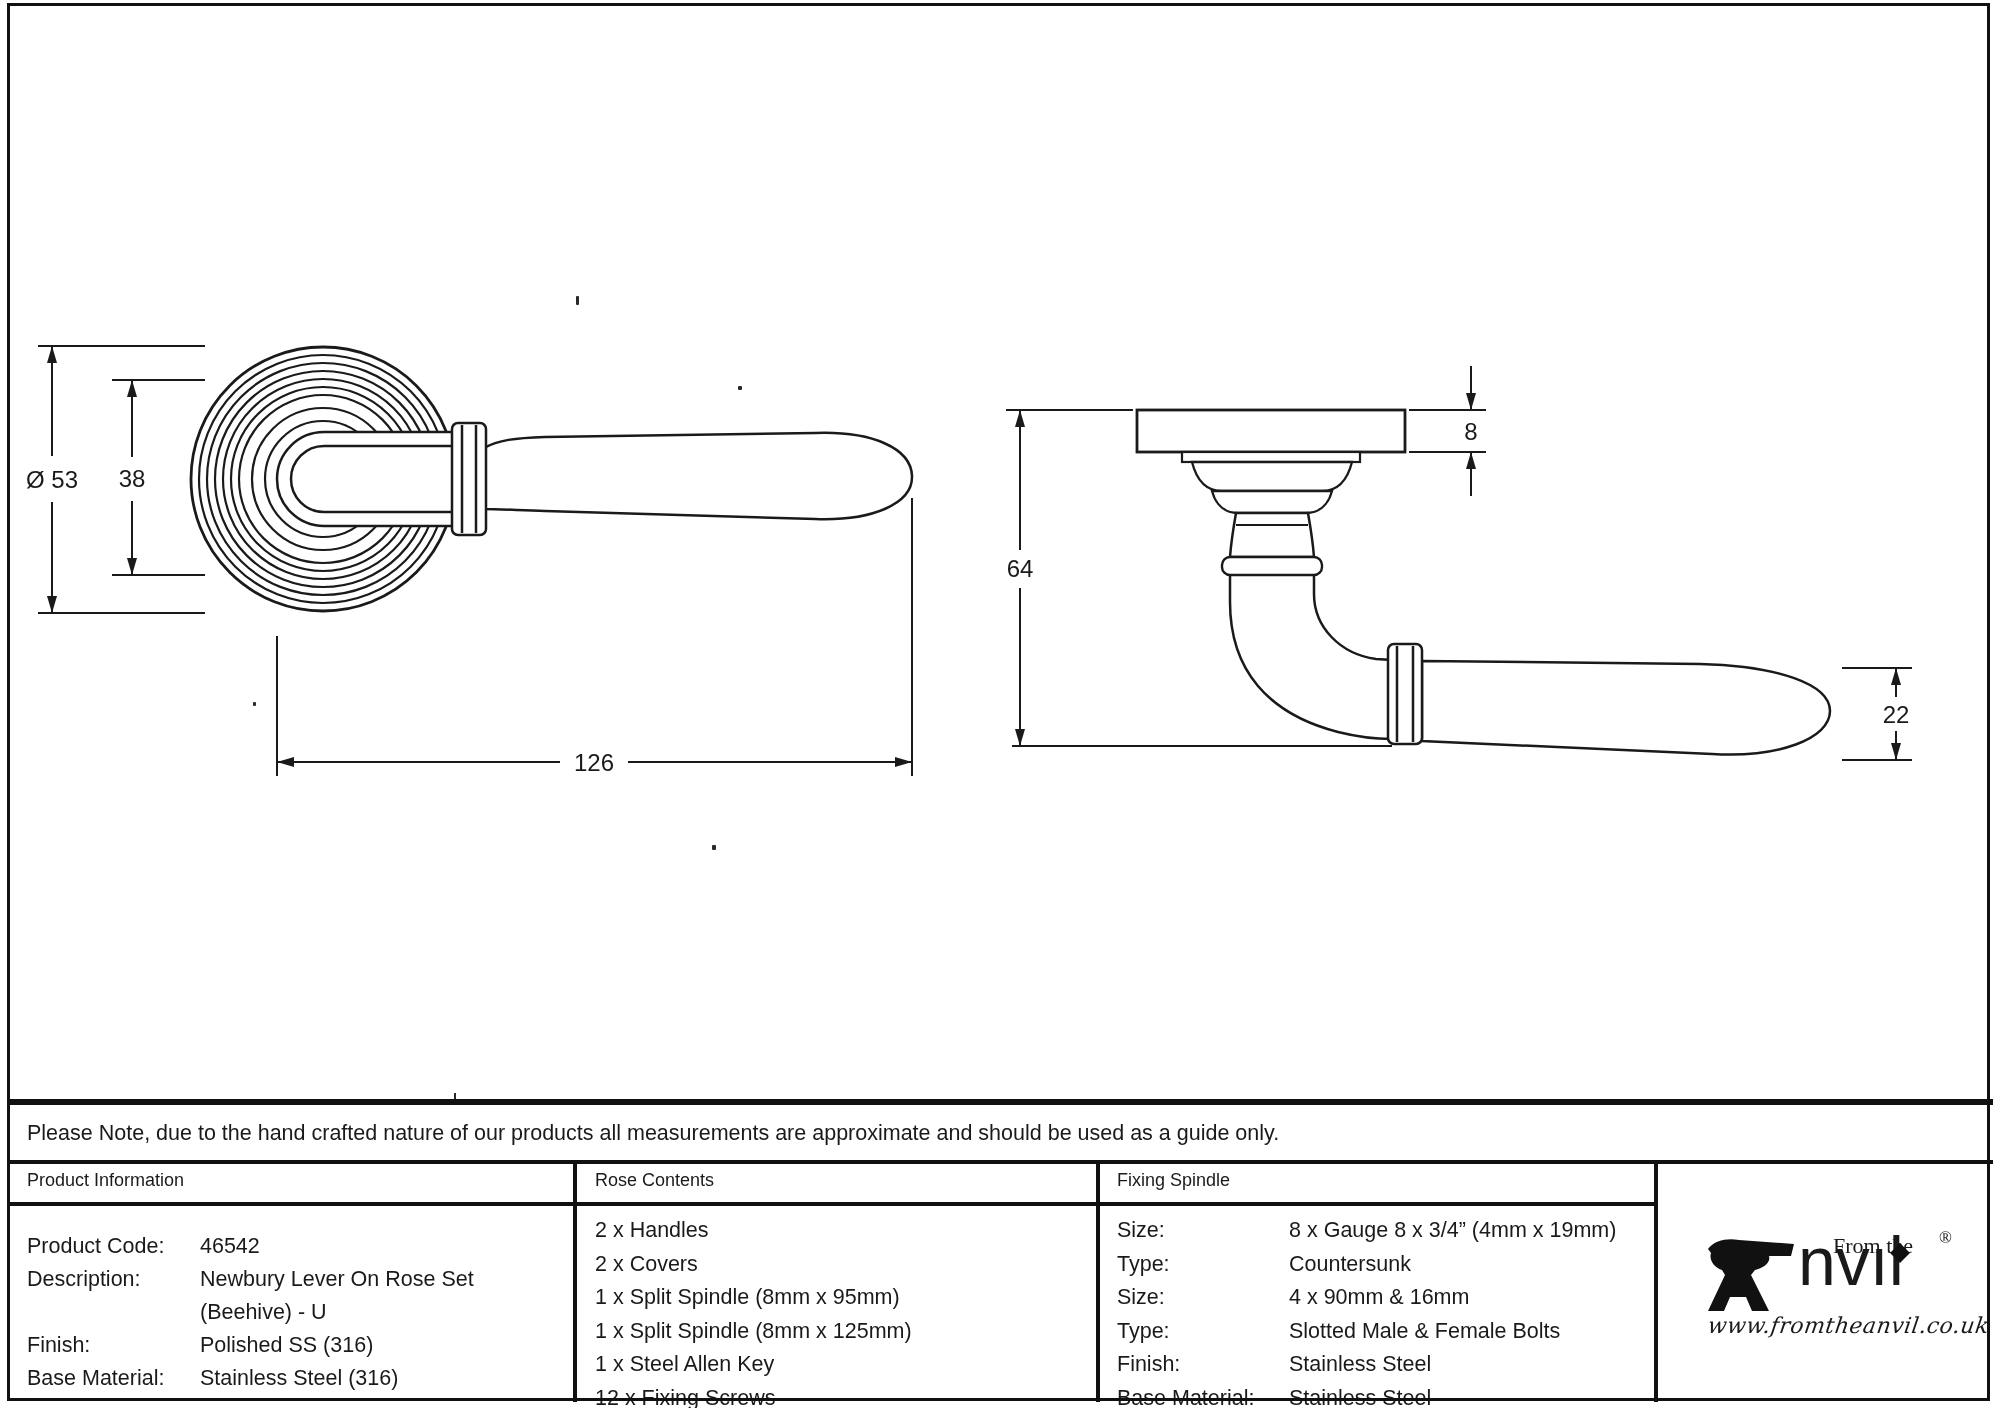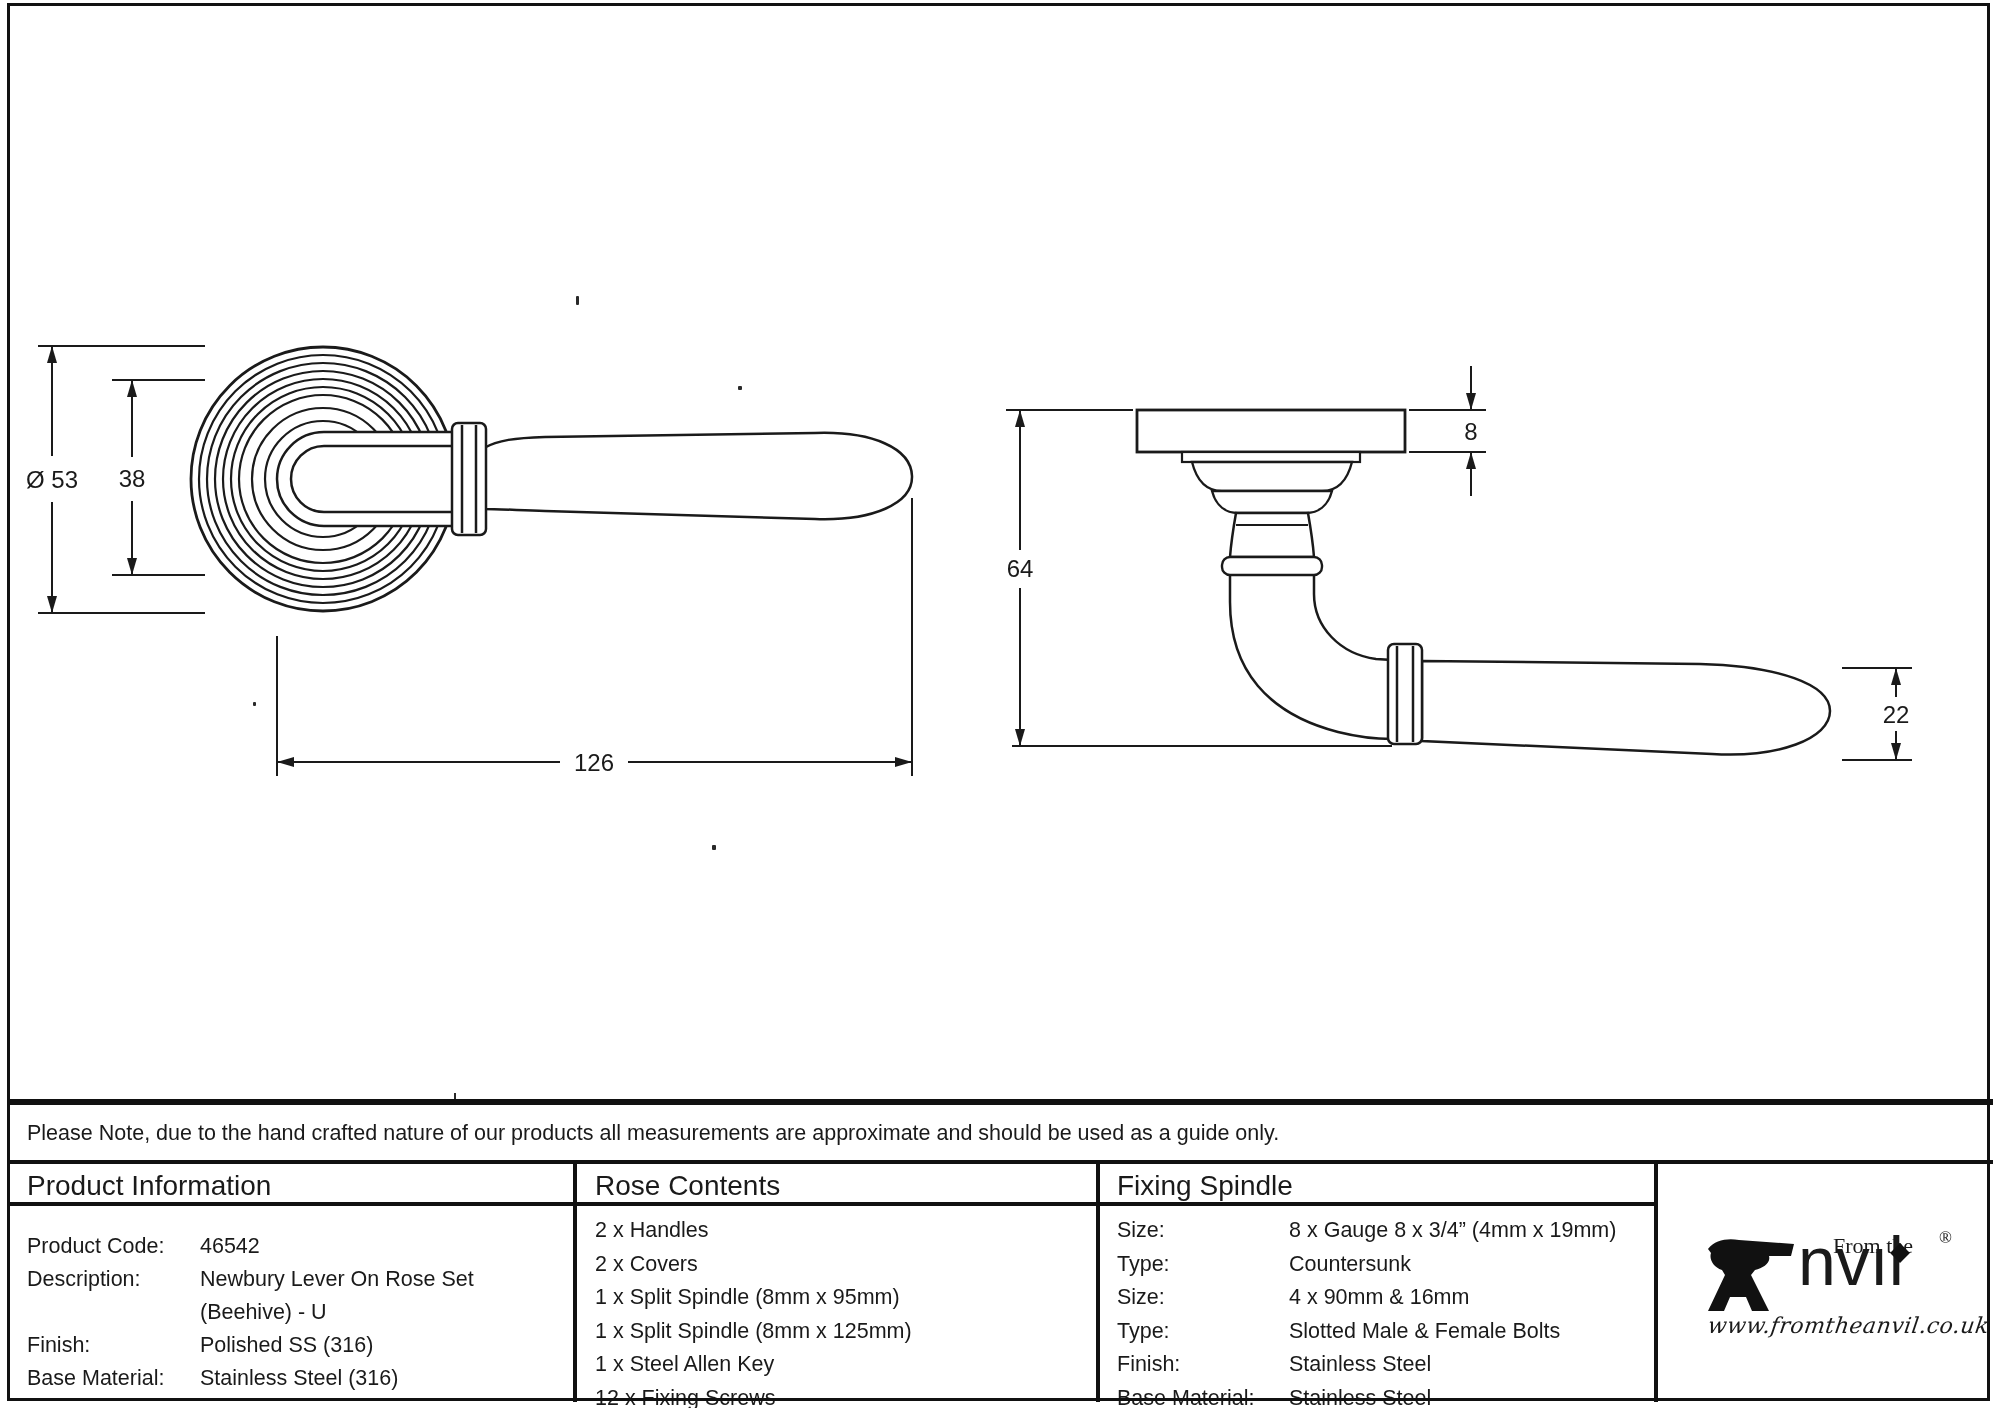--- a/index.html
+++ b/index.html
@@ -11,21 +11,21 @@
     position:absolute;left:7px;top:3px;width:1983px;height:1398px;
     border:3px solid #111;box-sizing:border-box;pointer-events:none;
   }
   .hline{position:absolute;background:#111;}
   .vline{position:absolute;background:#111;}
   .note-row{
     position:absolute;left:10px;top:1106px;width:1980px;height:54px;
     display:flex;align-items:center;font-size:21.5px;
   }
   .note-row span{padding-left:17px;}
-  .hdr{position:absolute;top:1170px;font-size:28px;}
+  .hdr{position:absolute;top:1170px;font-size:18px;}
   .cell-rows{position:absolute;font-size:21.5px;line-height:33px;}
   .lv-row{display:flex;}
   .lv-label{flex:0 0 173px;}
   .lv-value{width:295px;}
   .fx-label{flex:0 0 172px;}
   .fx-value{width:360px;}
   .pack-list div{line-height:33.6px;}
   .logo-cell{position:absolute;left:1658px;top:1206px;width:332px;height:195px;}
   .logo-prefix{position:absolute;left:151px;top:27px;font-family:"Liberation Serif",serif;font-size:22px;margin-left:24px;}
   .logo-word{position:absolute;left:140px;top:21px;font-family:Liberation Sans, sans-serif;font-size:68px;line-height:1;letter-spacing:0px;text-align:center;}

